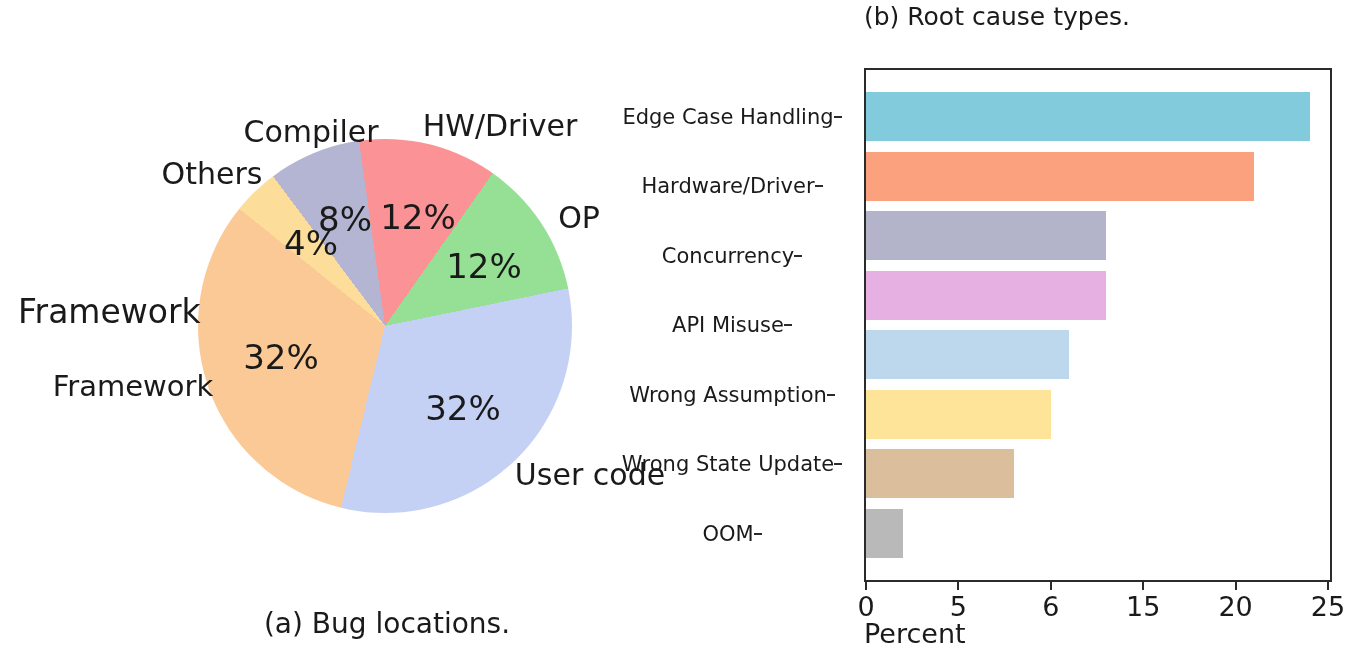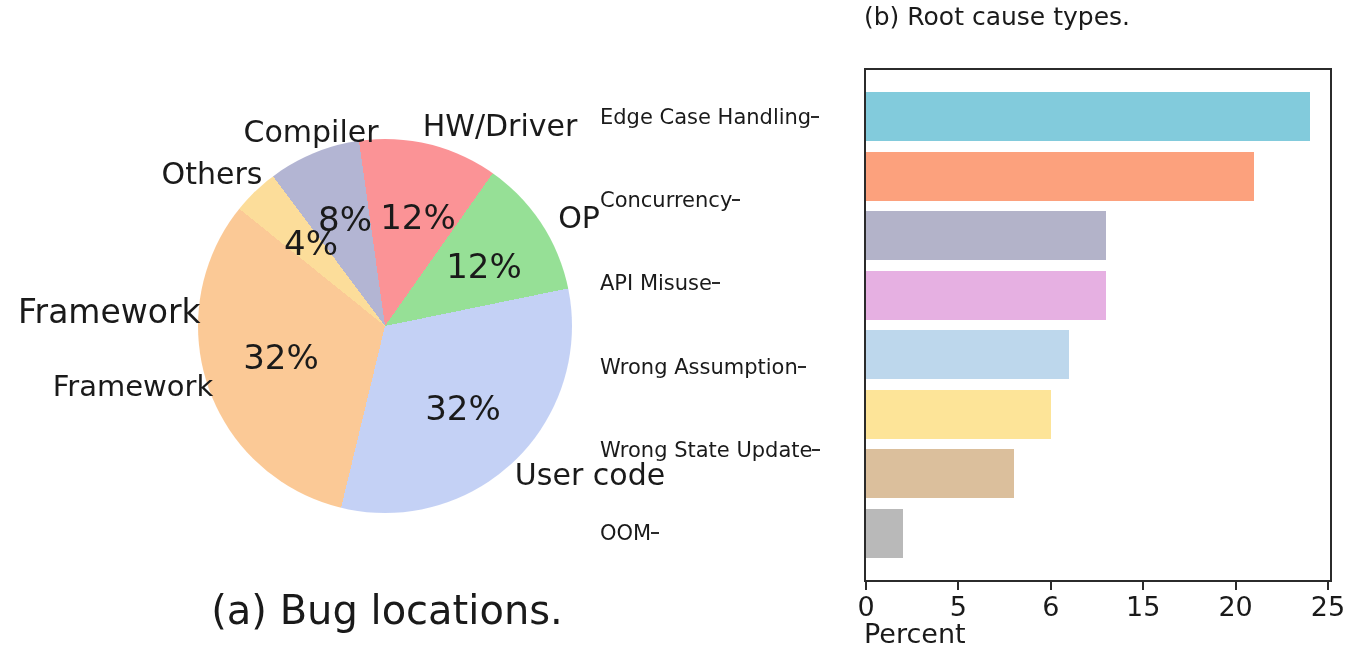--- a/index.html
+++ b/index.html
@@ -30,22 +30,22 @@
   #lab-user{left:590px;top:475px;}
   #lab-fw-outer{left:18px;top:311px;transform:translate(0,-50%);font-size:33px;}
   #lab-fw-inner{left:133px;top:386px;font-size:29px;}
   #pct-hw{left:418px;top:217px;}
   #pct-op{left:484px;top:266px;}
   #pct-user{left:463px;top:408px;}
   #pct-fw{left:281px;top:357px;}
   #pct-others{left:311px;top:243px;}
   #pct-compiler{left:345px;top:219px;}
   .caption-a{
-    position:absolute;left:167px;top:587px;width:440px;
-    text-align:center;font-size:40px;white-space:nowrap;
+    position:absolute;left:167px;top:607px;width:440px;
+    text-align:center;font-size:28px;white-space:nowrap;
   }
 
   
   .title-b{
     position:absolute;left:864px;top:2px;width:468px;
     text-align:left;font-size:25px;white-space:nowrap;
   }
   .plot-box{
     position:absolute;left:864px;top:68px;width:468px;height:514px;
     border:2px solid #2b2b2b;box-sizing:border-box;background:#fff;
@@ -55,21 +55,21 @@
     display:flex;flex-direction:column;justify-content:space-between;
     padding:22px 0;box-sizing:border-box;
   }
   .bar-row{height:49px;position:relative;}
   .bar{height:100%;}
   .ylabels{
     position:absolute;left:600px;top:70px;width:264px;height:510px;
     display:flex;flex-direction:column;justify-content:space-between;
     padding:22px 0;box-sizing:border-box;
   }
-  .ylabel-row{height:49px;display:flex;align-items:center;justify-content:flex-start;}
+  .ylabel-row{height:49px;display:flex;align-items:center;justify-content:center;}
   .ylabel{font-size:21px;white-space:nowrap;}
   .ytick{width:8px;height:2px;background:#2b2b2b;flex:0 0 auto;}
   .xaxis{position:absolute;left:866px;top:580px;width:462px;height:52px;}
   .xtick-line{position:absolute;top:2px;width:2px;height:8px;background:#2b2b2b;transform:translateX(-50%);}
   .xtick-label{position:absolute;top:13px;transform:translateX(-50%);font-size:27px;line-height:1;}
   .xlabel{
     position:absolute;left:864px;top:618px;width:468px;
     text-align:left;font-size:27px;white-space:nowrap;
   }
 </style>
@@ -98,20 +98,24 @@
 
     <div class="caption-a">(a) Bug locations.</div>
   </section>
 
   <section>
     <div class="title-b">(b) Root cause types.</div>
     <div class="plot-box"></div>
     <div class="ylabels" id="ylabels">
         <div class="ylabel-row">
           <span class="ylabel">Edge Case Handling</span>
+          <span class="ytick"></span>
+        </div>
+        <div class="ylabel-row">
+          <span class="ylabel">Hardware/Driver</span>
           <span class="ytick"></span>
         </div>
         <div class="ylabel-row">
           <span class="ylabel">Concurrency</span>
           <span class="ytick"></span>
         </div>
         <div class="ylabel-row">
           <span class="ylabel">API Misuse</span>
           <span class="ytick"></span>
         </div>

